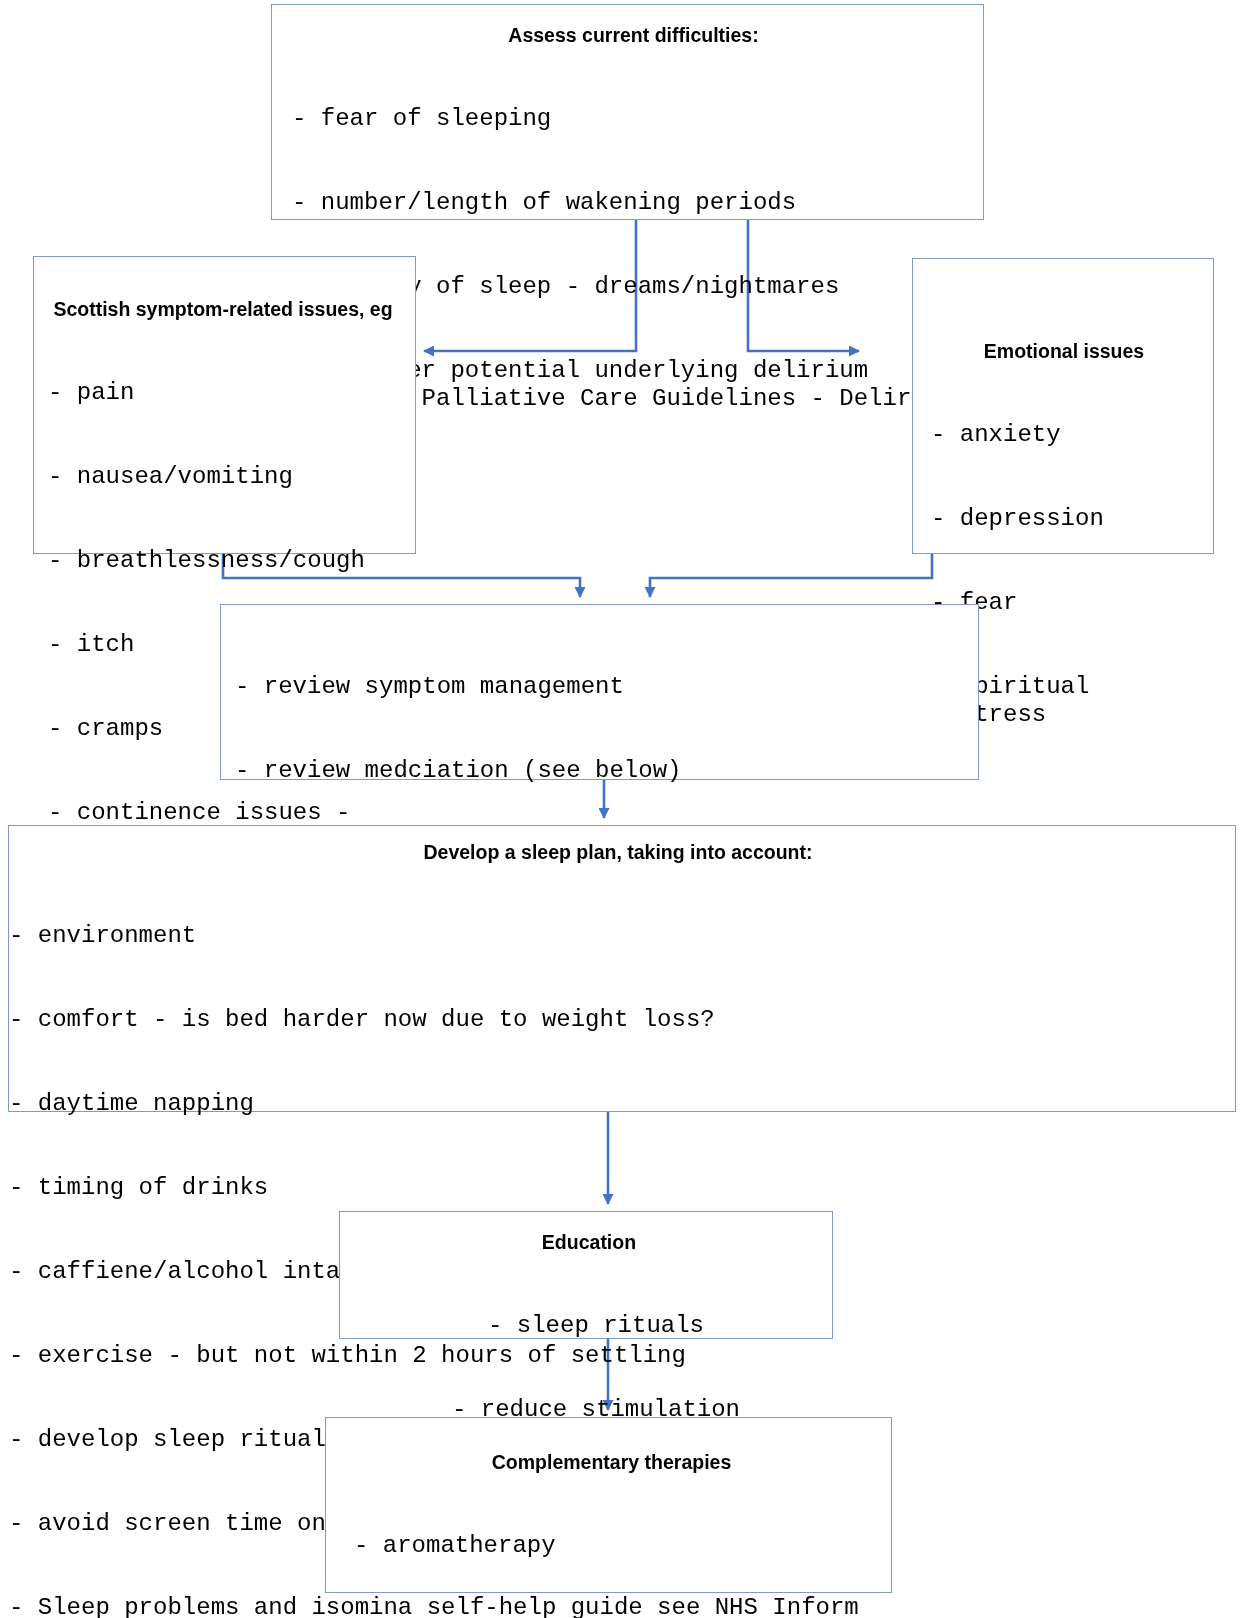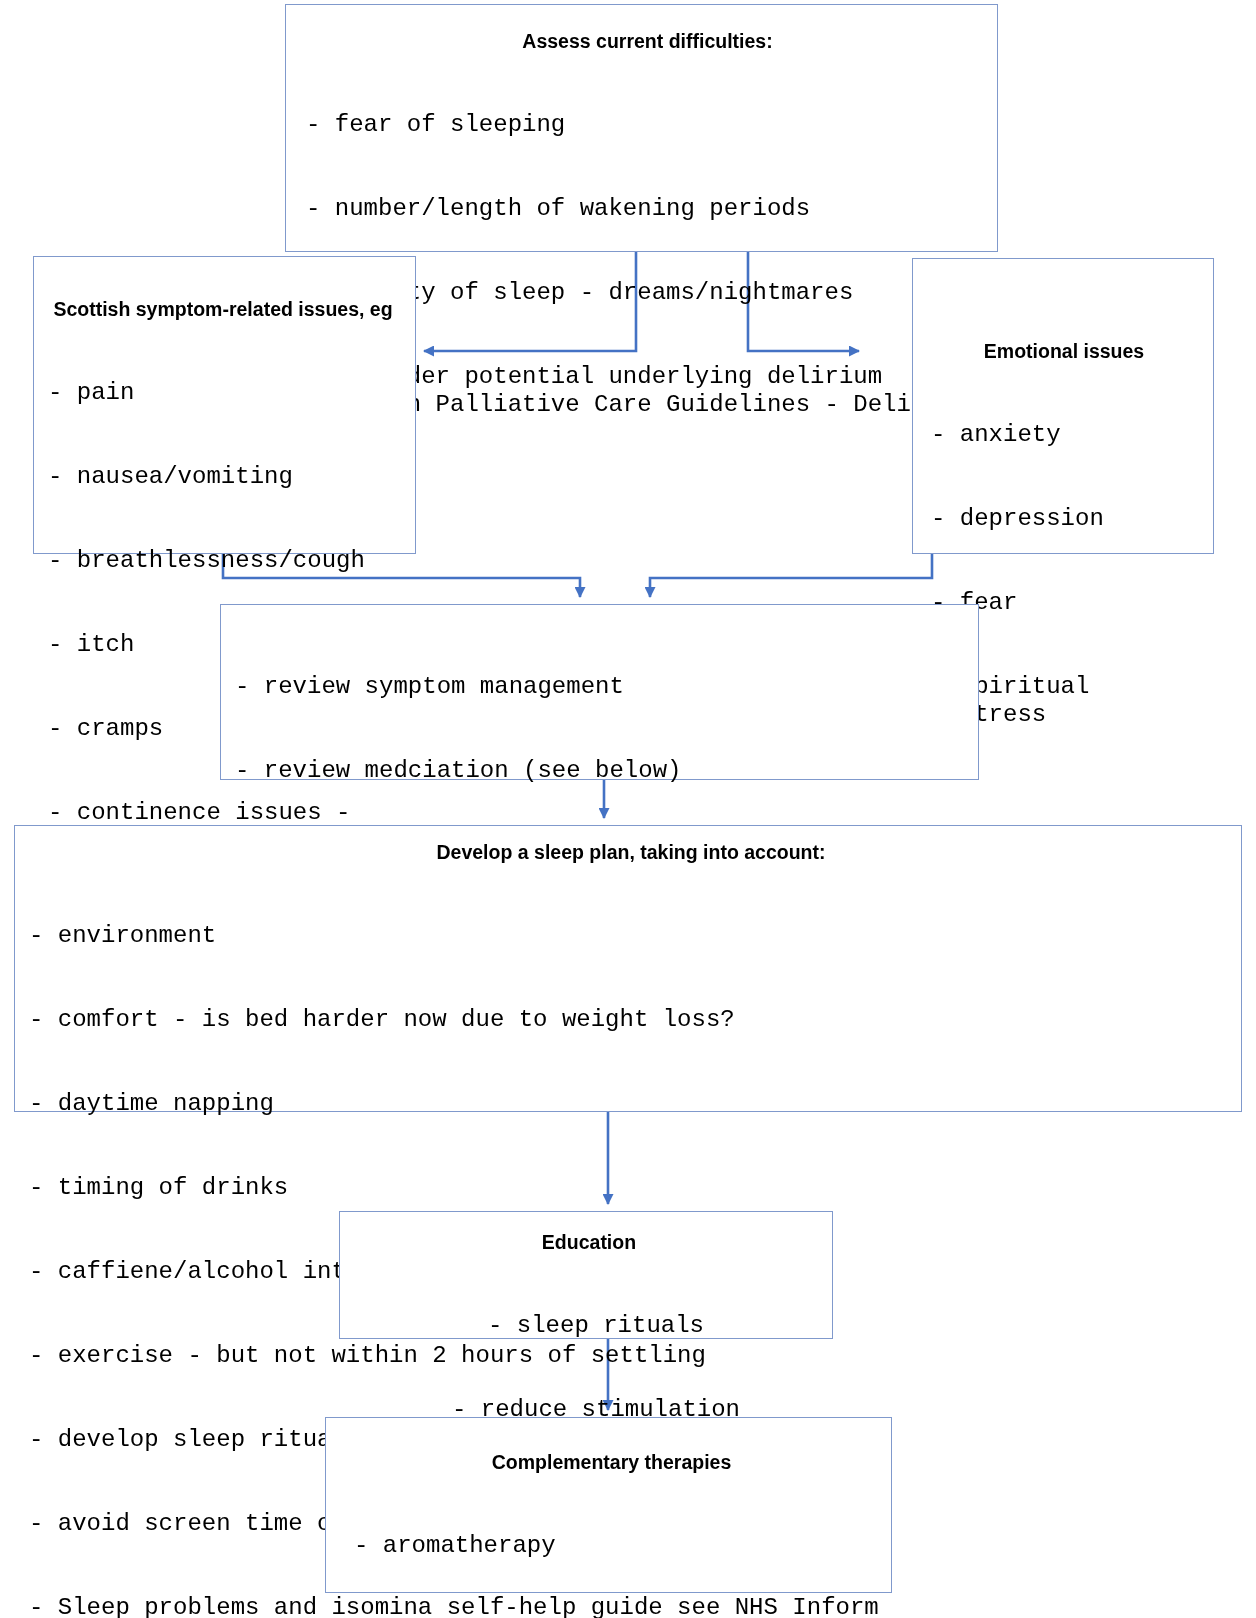--- a/index.html
+++ b/index.html
@@ -48,25 +48,25 @@
     line-height: 28px;
     text-align: left;
     white-space: pre-wrap;
     font-family: Liberation Mono, monospace;
   }
   .node-line {
     display: block;
   }
 
   
-  #node-assess      { left: 285px;  top: 4px;    width: 713px;  height: 248px; padding: 22px 8px 0 20px; }
+  #node-assess      { left: 271px;  top: 4px;    width: 713px;  height: 216px; padding: 16px 8px 0 20px; }
   #node-physical    { left: 33px;   top: 256px;  width: 383px;  height: 298px; padding: 38px 8px 0 14px; }
   #node-emotional   { left: 866px;  top: 258px;  width: 302px;  height: 296px; padding: 78px 8px 0 10px; margin-left: 46px; }
   #node-symptoms    { left: 220px;  top: 604px;  width: 759px;  height: 176px; padding: 12px 8px 0 14px; }
-  #node-sleepplan   { left: 14px;   top: 825px;  width: 1228px; height: 287px; padding: 12px 8px 0 14px; }
+  #node-sleepplan   { left: 8px;   top: 825px;  width: 1228px; height: 287px; padding: 12px 8px 0 0; }
   #node-education   { left: 339px;  top: 1211px; width: 494px;  height: 128px; padding: 16px 8px 0 14px; }
   #node-complement  { left: 325px;  top: 1417px; width: 567px;  height: 176px; padding: 30px 8px 0 14px; }
 
   #node-emotional .node-lines { padding-left: 8px; }
   #node-complement .node-lines { padding-left: 14px; }
   #node-education .node-lines { padding-left: 14px; text-align: center; }
 </style>
 </head>
 <body>
 

